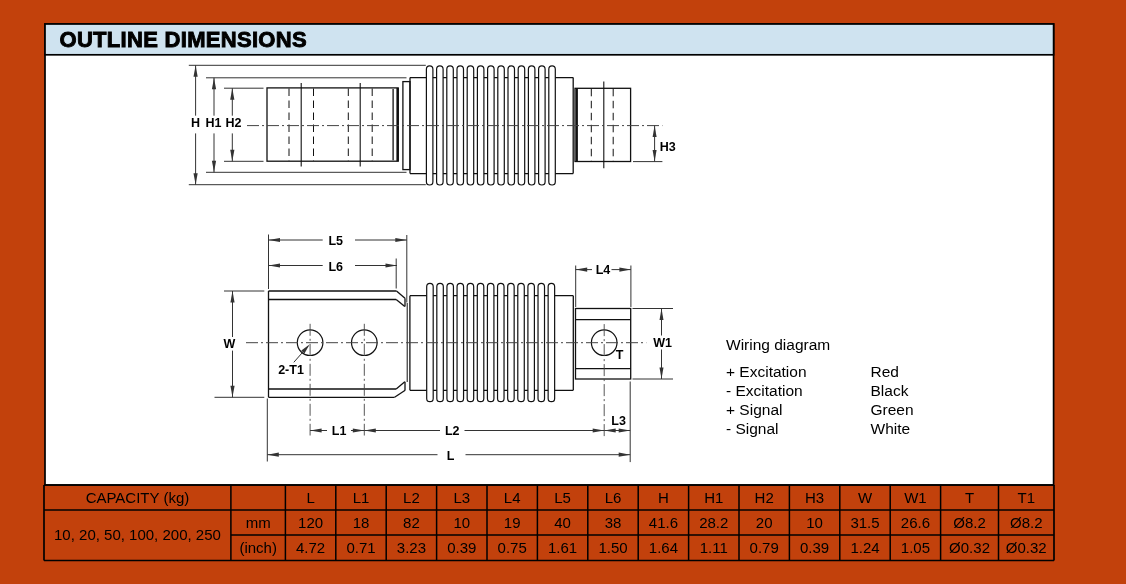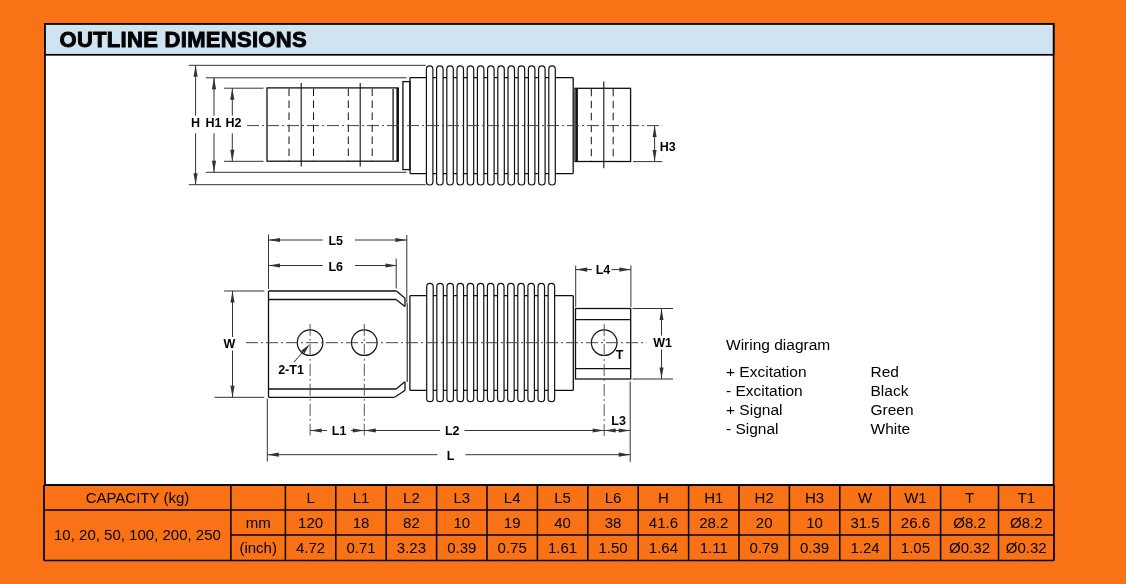--- a/index.html
+++ b/index.html
@@ -1,16 +1,16 @@
 <!DOCTYPE html>
 <html><head>
 <meta charset="utf-8">
 <style>
 html,body { margin:0; padding:0; background:#fff; }
-#page { position:relative; width:1126px; height:584px; background:#f97316;
+#page { position:relative; width:1126px; height:584px; background:#c2410c;
         font-family:"Liberation Sans", sans-serif; }
 svg text { font-family:"Liberation Sans", sans-serif; }
 </style>
 </head>
 <body>
 <div id="page">
 <svg width="1126" height="584" viewBox="0 0 1126 584">
 <rect x="45" y="24" width="1008.6" height="461" fill="#fff" stroke="#000" stroke-width="1.7"></rect>
 <rect x="45" y="24" width="1008.6" height="30.8" fill="#cfe3f0" stroke="#000" stroke-width="1.7"></rect>
 <text x="59.5" y="46.8" font-size="22" font-weight="bold" text-anchor="start" fill="#000" stroke="#000" stroke-width="0.9" letter-spacing="0.3">OUTLINE DIMENSIONS</text>

